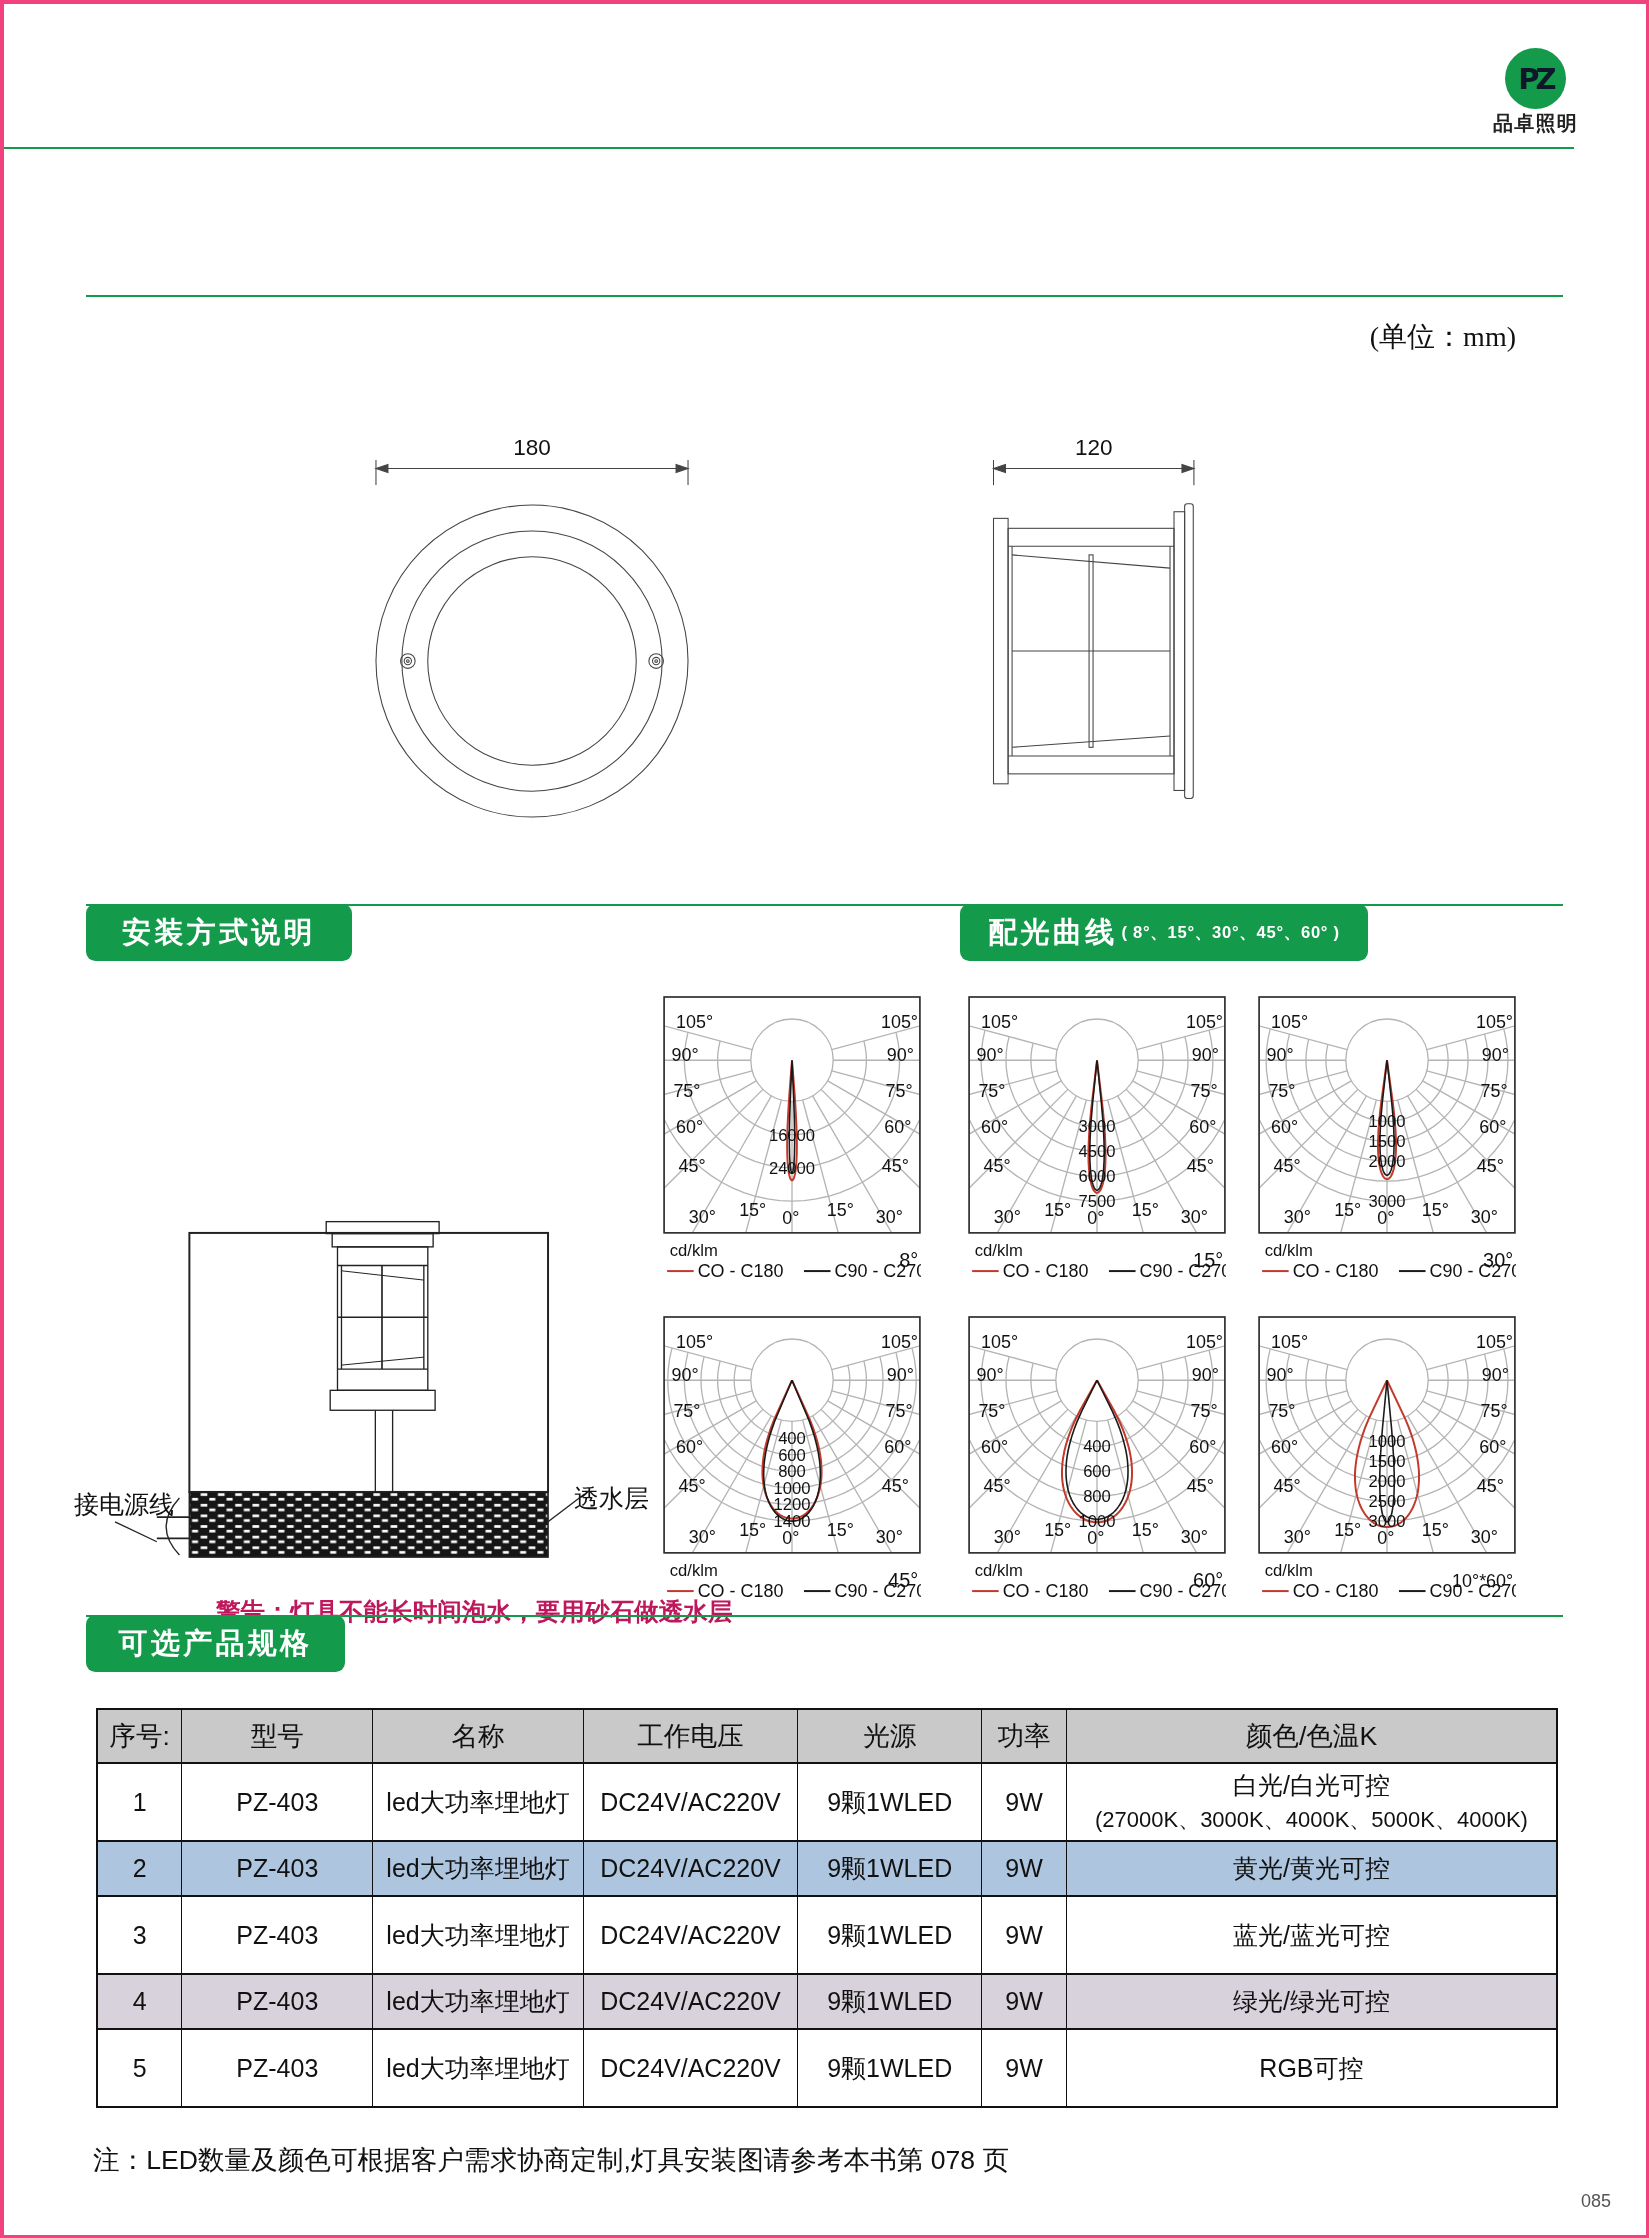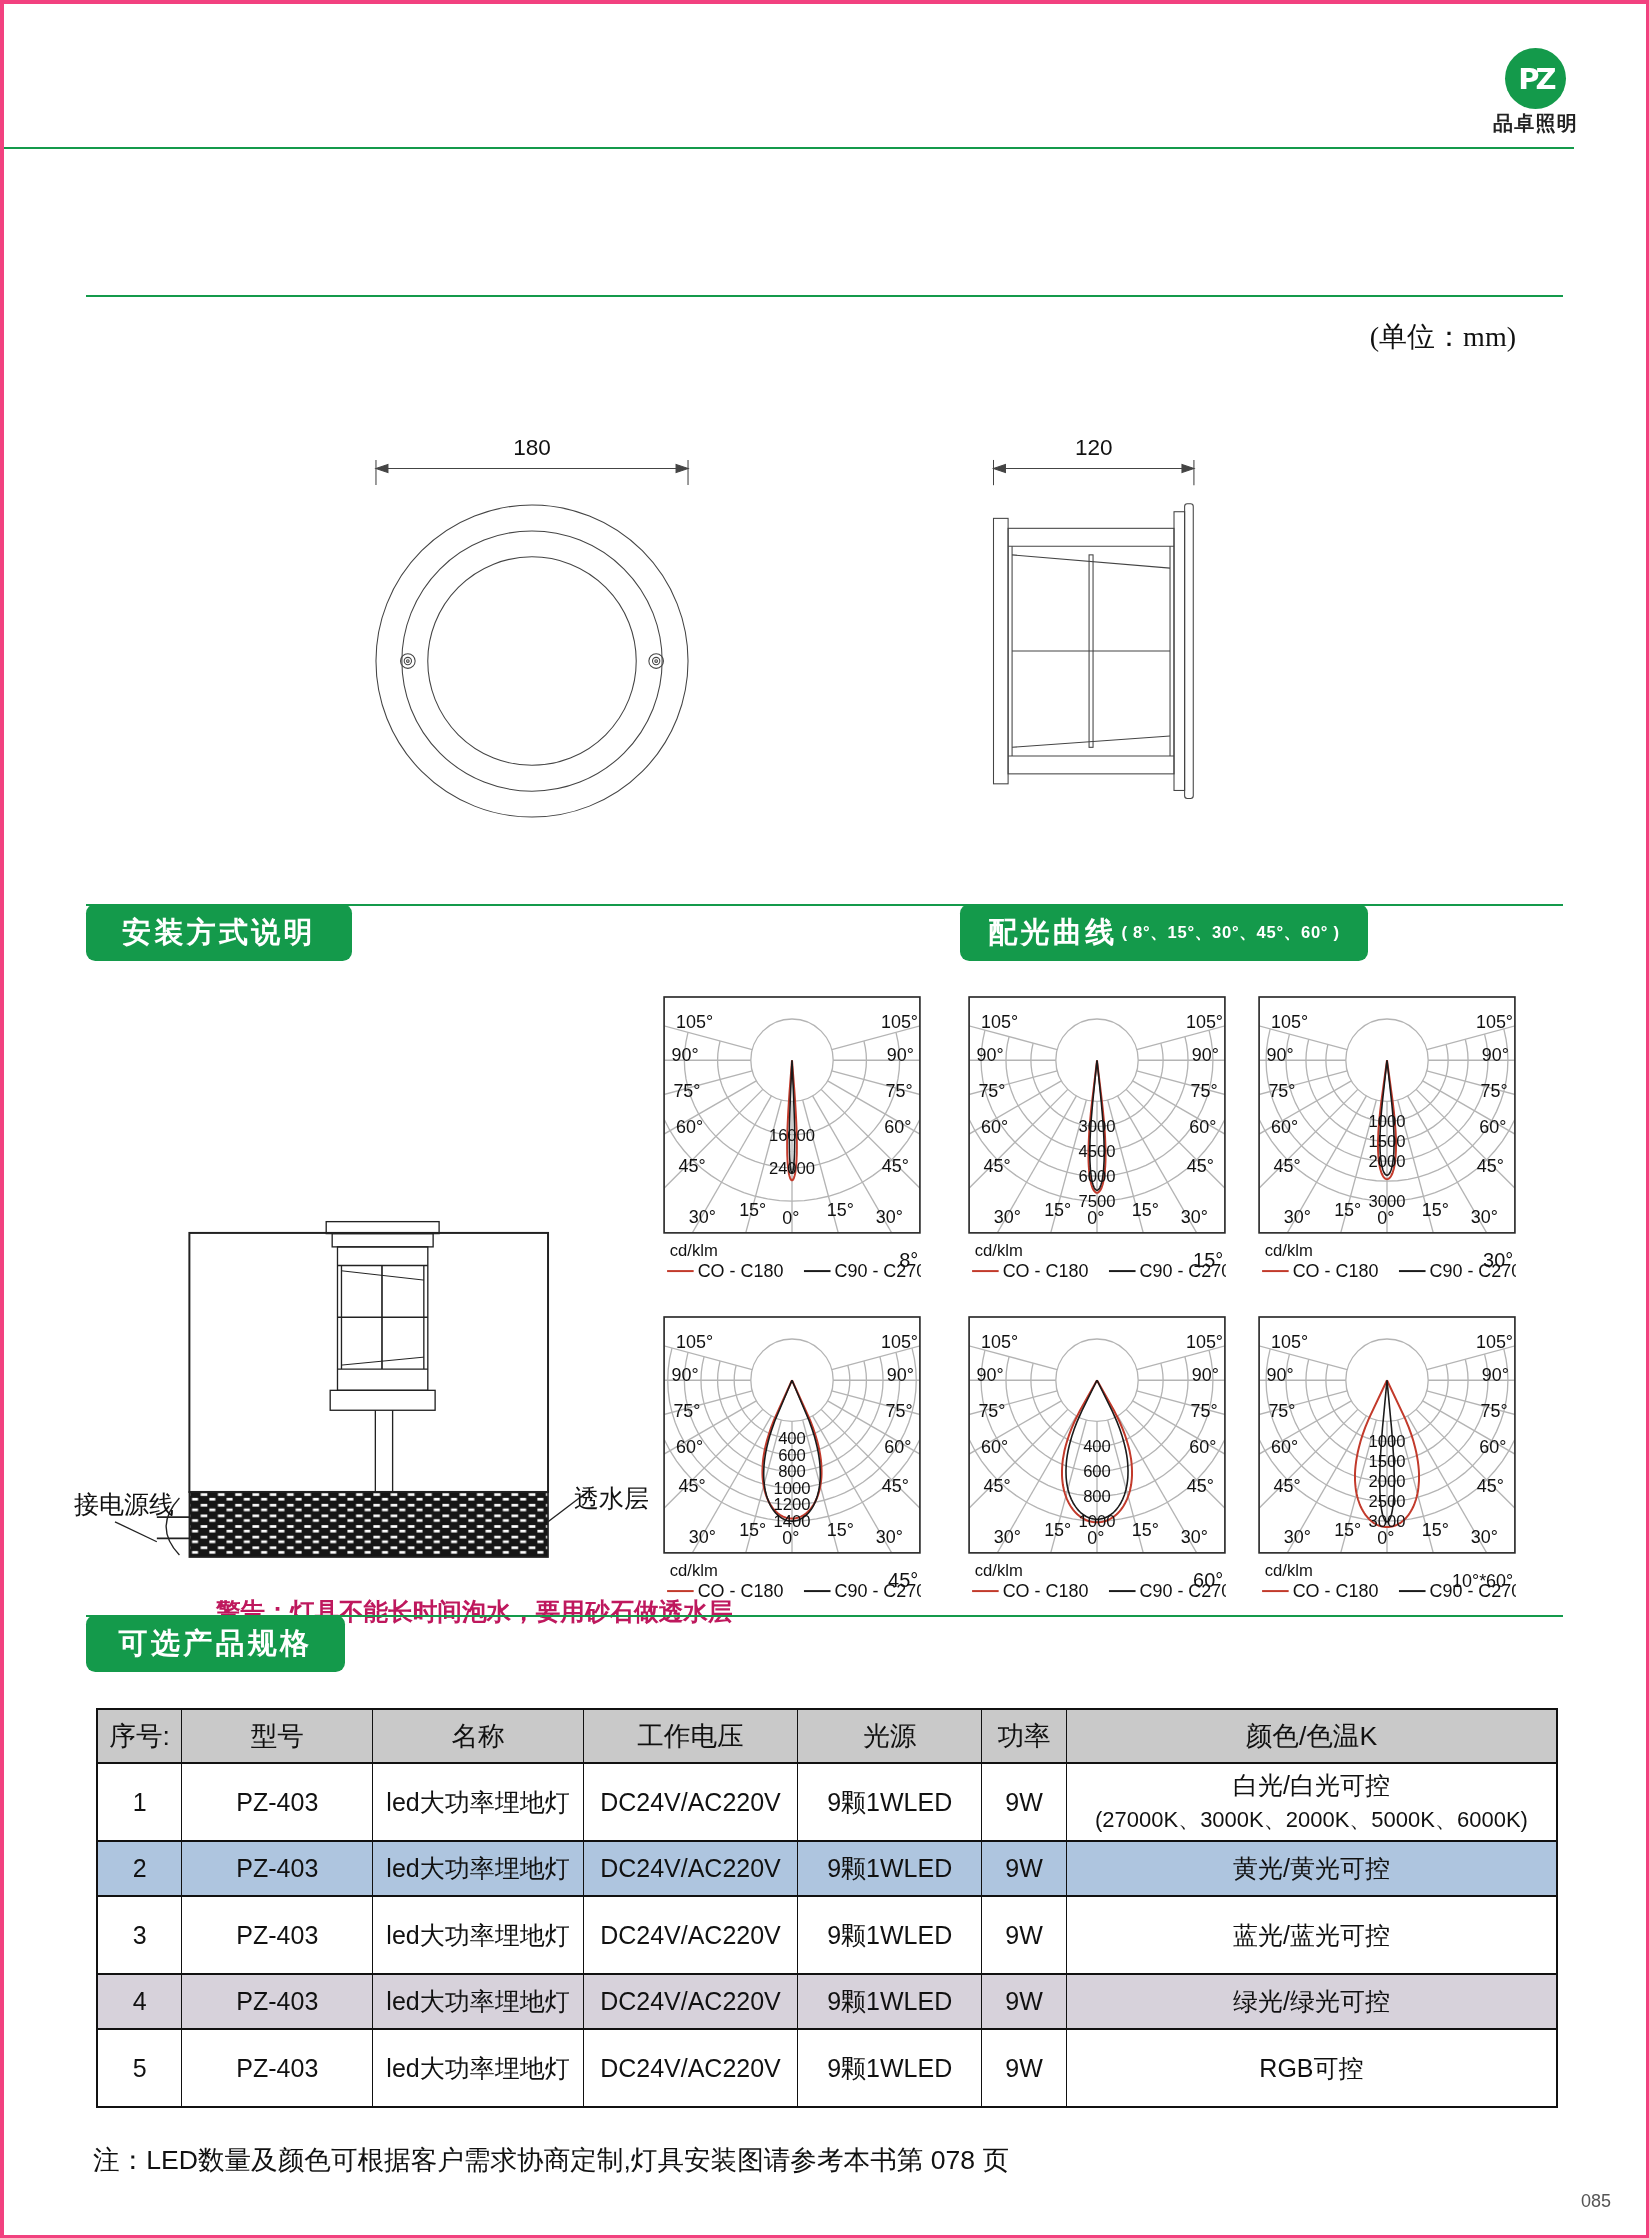--- a/index.html
+++ b/index.html
@@ -7,21 +7,21 @@
   .page{position:relative;width:1650px;height:2239px;background:#fff;overflow:hidden;}
   .frame{position:absolute;inset:0;border:4.7px solid var(--pink,#f2417f);pointer-events:none;z-index:60;}
   .abs{position:absolute;}
   .hairline{position:absolute;height:2px;background:var(--green,#149a4b);z-index:1;}
   .badge{position:absolute;background:var(--green,#149a4b);color:#fff;border-radius:9.3px;
          display:flex;align-items:center;justify-content:center;font-weight:bold;z-index:2;}
   .badge .big{letter-spacing:3.3px;}
   .badge .sub{font-weight:bold;font-size:16.6px;letter-spacing:0.7px;margin-left:4px;white-space:nowrap;}
   .logo-circle{position:absolute;left:1505px;top:48px;width:61px;height:61px;border-radius:50%;
                background:var(--green,#149a4b);display:flex;align-items:center;justify-content:center;}
-  .logo-mono{color:#ffffff;font-weight:bold;font-size:29px;letter-spacing:-4px;font-family:"DejaVu Sans",sans-serif;}
+  .logo-mono{color:#0f172a;font-weight:bold;font-size:29px;letter-spacing:-4px;font-family:"DejaVu Sans",sans-serif;}
   .logo-brand{position:absolute;left:1474px;top:110px;width:123px;text-align:center;
               font-size:20px;font-weight:bold;color:#222;letter-spacing:1.3px;}
   .unit-label{position:absolute;left:1290px;top:318px;width:226px;text-align:right;
               font-size:28px;font-family:"Liberation Serif","DejaVu Serif",serif;color:#111;}
   .diagram-label{position:absolute;font-size:25px;color:#111;white-space:nowrap;}
   .warning{position:absolute;font-size:24.6px;font-weight:bold;color:#be185d;white-space:nowrap;}
   .spec-table{position:absolute;left:96px;top:1708px;width:1462px;border-collapse:collapse;
               table-layout:fixed;z-index:2;}
   .spec-table th,.spec-table td{border-left:1.3px solid #111;border-right:1.3px solid #111;
               border-top:2.7px solid #111;border-bottom:2.7px solid #111;text-align:center;
@@ -526,21 +526,21 @@
     <tbody id="spec-body">
         <tr style="background: rgb(255, 255, 255); height: 78px;">
           <td>1</td>
           <td>PZ-403</td>
           <td>led大功率埋地灯</td>
           <td>DC24V/AC220V</td>
           <td>9颗1WLED</td>
           <td>9W</td>
           <td>
             <div>白光/白光可控</div>
-            <div class="color-line2">(27000K、3000K、2000K、5000K、6000K)</div>
+            <div class="color-line2">(27000K、3000K、4000K、5000K、4000K)</div>
           </td>
         </tr>
         <tr style="background: rgb(174, 197, 223); height: 55px;">
           <td>2</td>
           <td>PZ-403</td>
           <td>led大功率埋地灯</td>
           <td>DC24V/AC220V</td>
           <td>9颗1WLED</td>
           <td>9W</td>
           <td>

